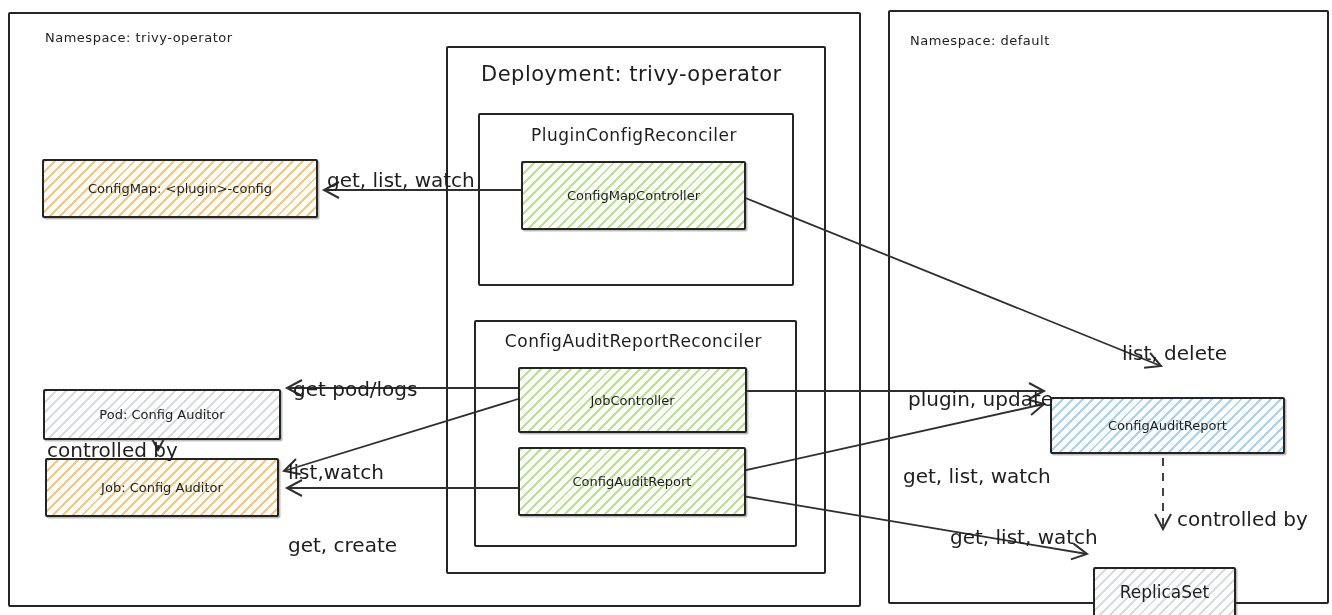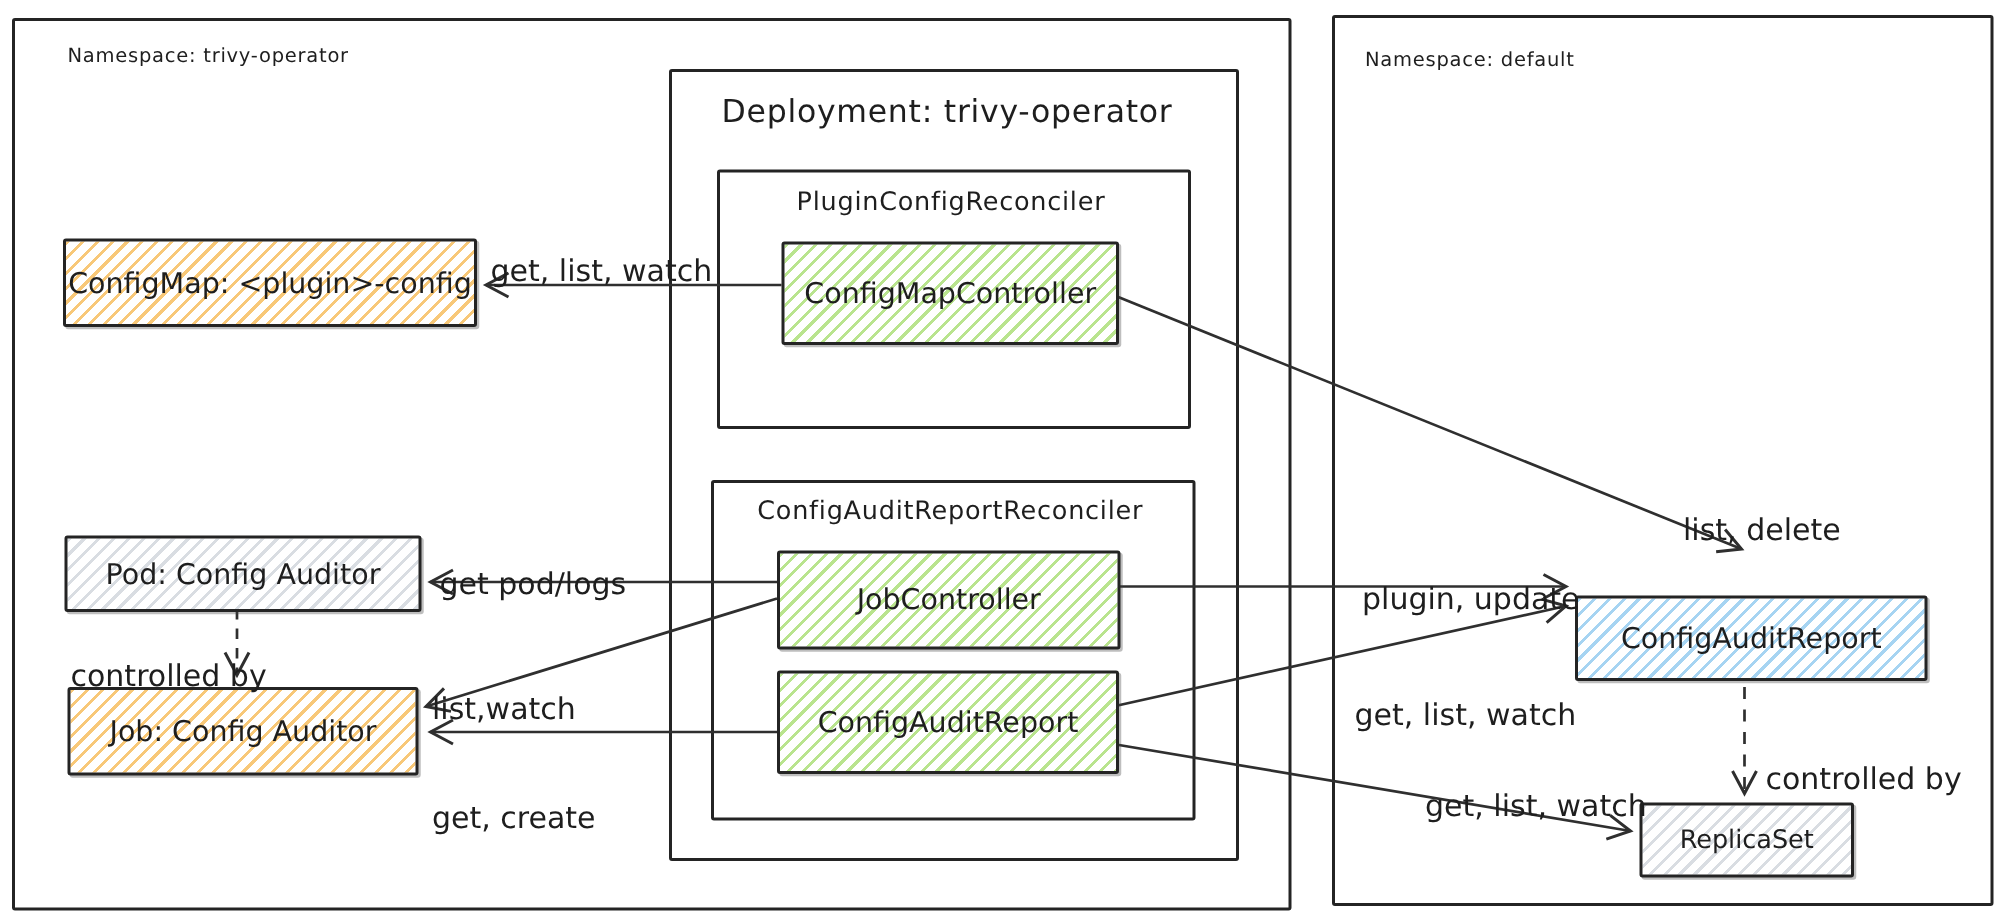--- a/index.html
+++ b/index.html
@@ -23,28 +23,28 @@
     letter-spacing:.5px;
     white-space:nowrap;
   }
   .frame-title.center{text-align:center;}
   .node{
     position:absolute;
     border:2px solid #242424;
     border-radius:2px;
     box-shadow:1.5px 1.5px 0 rgba(70,70,70,.35);
     display:flex;align-items:center;justify-content:center;
-    font-size:19px;
+    font-size:13px;
     white-space:nowrap;
     background-color:#ffffff;
   }
   .hachure-green{background-image:repeating-linear-gradient(135deg,#b9e48e 0 2px,rgba(0,0,0,0) 2px 7px);}
   .hachure-orange{background-image:repeating-linear-gradient(135deg,#f8c878 0 2px,rgba(0,0,0,0) 2px 7px);}
   .hachure-blue{background-image:repeating-linear-gradient(135deg,#a6d4f2 0 2px,rgba(0,0,0,0) 2px 7px);}
-  .hachure-gray{background-image:repeating-linear-gradient(135deg,#d9dde2 0 2px,rgba(0,0,0,0) 2px 7px);}
+  .hachure-gray{background-image:repeating-linear-gradient(135deg,#d9dde2 0 2px,rgba(0,0,0,0) 2px 7px);margin-top:32px;}
   .edge-label{
     position:absolute;
     font-size:20px;
     white-space:nowrap;
     background:transparent;
     margin-top:28px;
   }
   svg.wires{position:absolute;left:0;top:0;}
   .small{font-size:17px;}
 </style>

